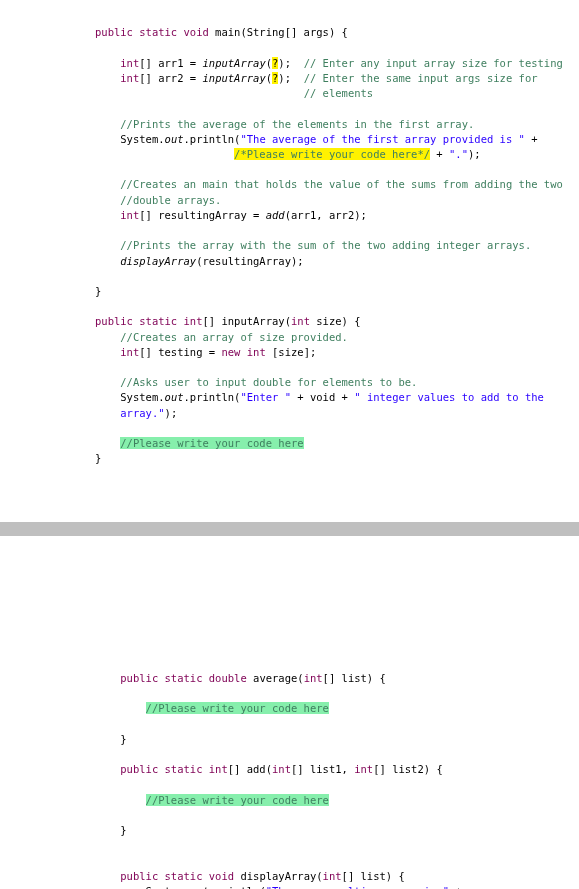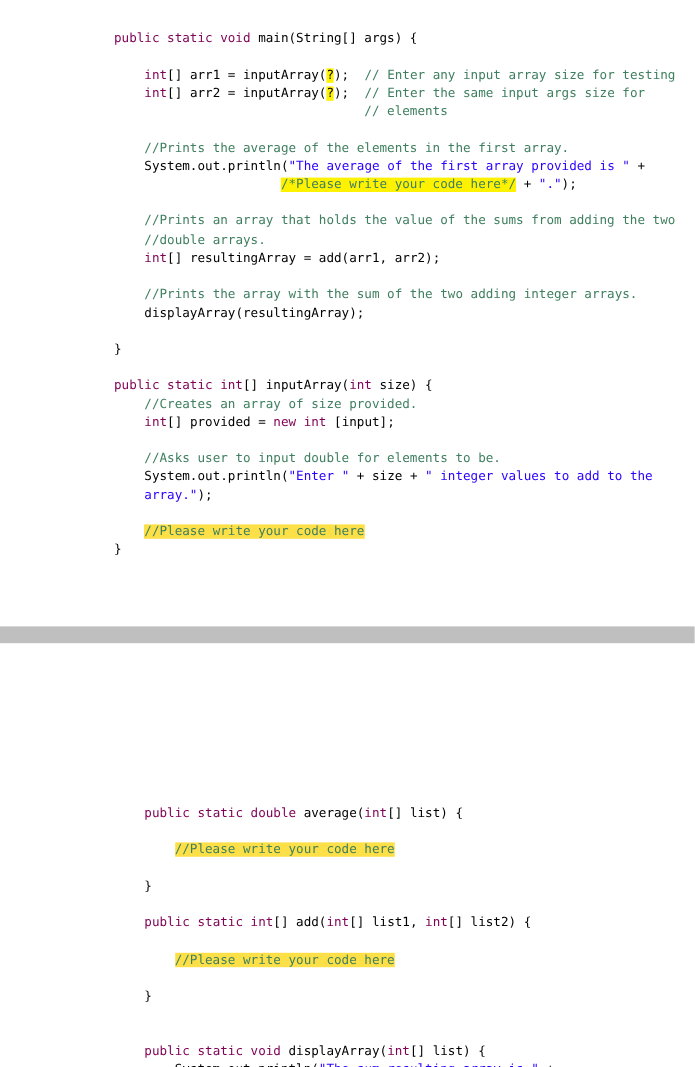--- a/index.html
+++ b/index.html
@@ -13,25 +13,25 @@
     width: 579px;
   }
   .code-block {
     margin-left: 95px;
     margin-right: 20px;
     line-height: 1.45;
     white-space: pre;
   }
   .top-block { margin-top: 10px; }
   .kw { color: #7f0055; font-weight: normal; }
-  .italic { }
+  .italic { font-style: italic; }
   .com { color: #3f7f5f; margin-top: 12px; }
   .str { color: #2a00ff; }
   .hl { background: #fff200; }
-  .hlcom { background: #fde047; color: #3f7f5f; }
+  .hlcom { background: #86efac; color: #3f7f5f; }
   .gray-bar {
     margin-top: 55px;
     height: 14px;
     background: #bfbfbf;
     width: 100%;
   }
   .spacer { height: 120px; }
 </style>
 </head>
 <body>
@@ -40,35 +40,35 @@
 <span class="kw">public static void</span><span> main(String[] args) {</span>
 
     <span class="kw">int</span><span>[] arr1 = </span><span class="italic">inputArray</span><span>(</span><span class="hl">?</span><span>);  </span><span class="com">// Enter any input array size for testing</span>
     <span class="kw">int</span><span>[] arr2 = </span><span class="italic">inputArray</span><span>(</span><span class="hl">?</span><span>);  </span><span class="com">// Enter the same input args size for</span>
                                  <span class="com">// elements</span>
 
     <span class="com">//Prints the average of the elements in the first array.</span>
     <span>System.</span><span class="italic">out</span><span>.println(</span><span class="str">"The average of the first array provided is "</span><span> + </span>
                       <span class="hl com">/*Please write your code here*/</span><span> + </span><span class="str">"."</span><span>);</span>
 
-    <span class="com">//Prints an array that holds the value of the sums from adding the two</span>
+    <span class="com">//Creates an main that holds the value of the sums from adding the two</span>
     <span class="com">//double arrays.</span>
     <span class="kw">int</span><span>[] resultingArray = </span><span class="italic">add</span><span>(arr1, arr2);</span>
 
     <span class="com">//Prints the array with the sum of the two adding integer arrays.</span>
     <span class="italic">displayArray</span><span>(resultingArray);</span>
 
 <span>}</span>
 
 <span class="kw">public static int</span><span>[] inputArray(</span><span class="kw">int</span><span> size) {</span>
     <span class="com">//Creates an array of size provided.</span>
-    <span class="kw">int</span><span>[] provided = </span><span class="kw">new int</span><span> [input];</span>
+    <span class="kw">int</span><span>[] testing = </span><span class="kw">new int</span><span> [size];</span>
 
     <span class="com">//Asks user to input double for elements to be.</span>
-    <span>System.</span><span class="italic">out</span><span>.println(</span><span class="str">"Enter "</span><span> + size + </span><span class="str">" integer values to add to the</span>
+    <span>System.</span><span class="italic">out</span><span>.println(</span><span class="str">"Enter "</span><span> + void + </span><span class="str">" integer values to add to the</span>
     <span class="str">array."</span><span>);</span>
 
     <span class="hlcom">//Please write your code here</span>
 <span>}</span>
 </div>
 
 <div class="gray-bar"></div>
 
 <div class="spacer"></div>
 

